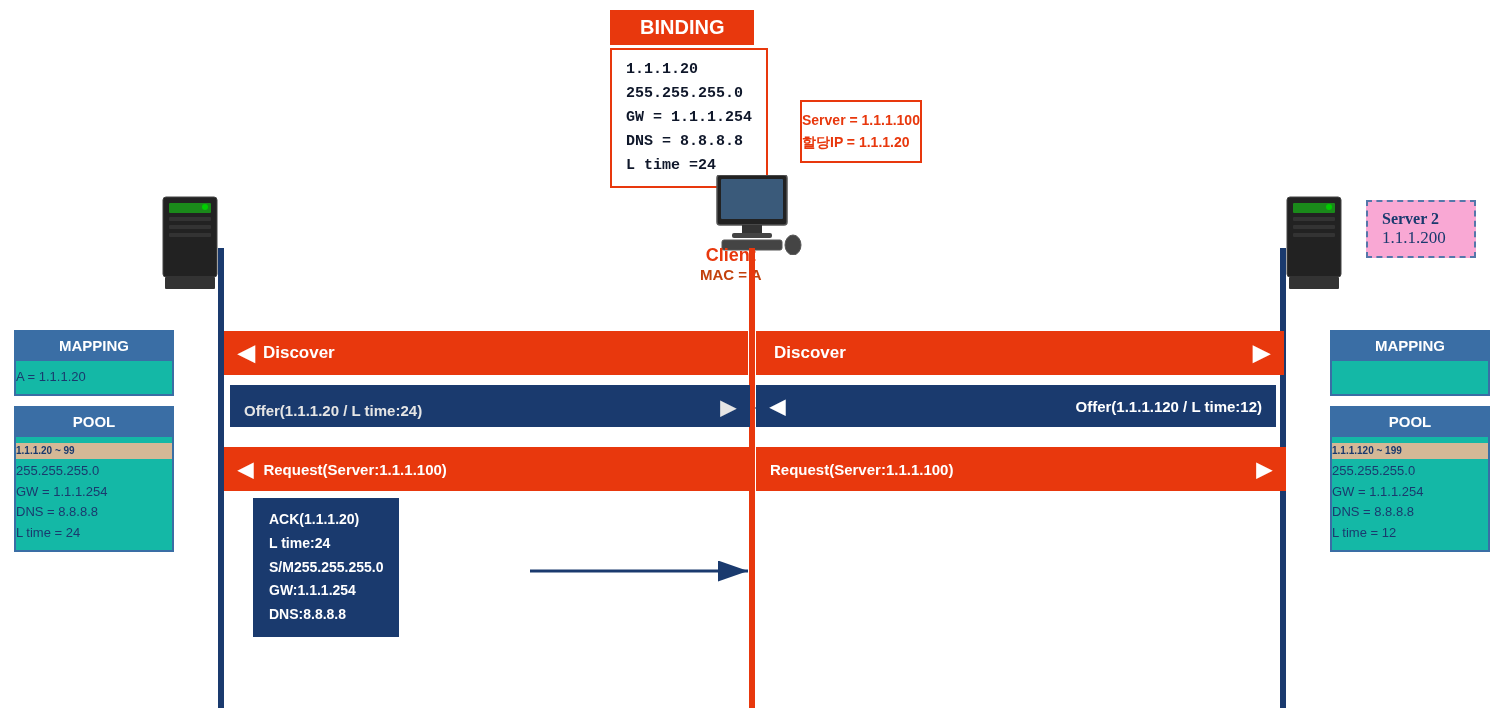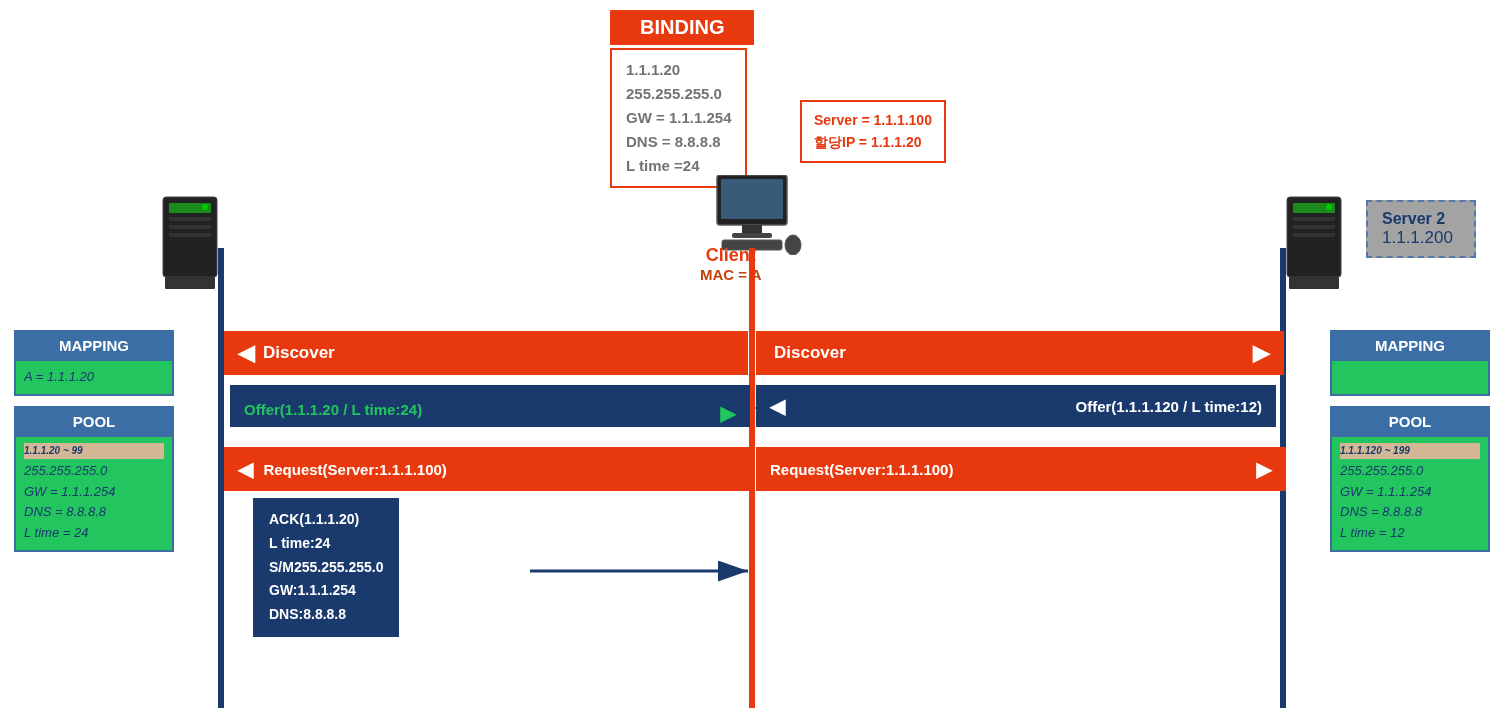--- a/index.html
+++ b/index.html
@@ -28,38 +28,39 @@
       font-size: 20px;
       text-align: center;
       padding: 6px 30px;
       left: 610px;
       top: 10px;
     }
     .binding-body {
       position: absolute;
       border: 2px solid #e8380d;
       background: #fff;
-      color: #737373;
+      color: #0f172a;
       font-size: 15px;
       font-weight: bold;
       left: 610px;
       top: 48px;
       padding: 8px 14px;
       line-height: 1.6;
+      font-family: Liberation Mono, monospace;
     }
     .binding-note {
       position: absolute;
       border: 2px solid #e8380d;
       background: #fff;
       color: #e8380d;
       font-size: 14px;
       font-weight: bold;
       left: 800px;
       top: 100px;
-      padding: 7px 12px;
+      padding: 7px 0;
       line-height: 1.6;
     }
 
     
     .server1-label {
       position: absolute;
       border: 2px dashed #5577aa;
       background: #fff;
       left: 28px;
       top: 200px;
@@ -73,25 +74,26 @@
     }
     .server1-label .ip {
       color: #1a3a6e;
       font-size: 15px;
     }
 
     
     .server2-label {
       position: absolute;
       border: 2px dashed #5577aa;
-      background: #a3a3a3;
+      background: #f9a8d4;
       right: 28px;
       top: 200px;
       padding: 8px 14px;
       min-width: 110px;
+      font-family: Liberation Serif, serif;
     }
     .server2-label .title {
       color: #1a3a6e;
       font-weight: bold;
       font-size: 16px;
     }
     .server2-label .ip {
       color: #1a3a6e;
       font-size: 17px;
     }
@@ -118,26 +120,25 @@
       color: #fff;
       font-weight: bold;
       font-size: 15px;
       text-align: center;
       padding: 5px 16px;
       border: 2px solid #3a6ea5;
     }
     .panel-body {
       border: 2px solid #3a6ea5;
       border-top: none;
-      background: #22c55e;
-      padding: 6px 8px;
+      background: #14b8a6;
+      padding: 6px 0;
       font-size: 13px;
       color: #1a3a6e;
       line-height: 1.6;
-      font-style: italic;
     }
     .pool-highlight {
       background: #d4b896;
       font-weight: bold;
       font-size: 10px;
       color: #1a3a6e;
       margin-bottom: 2px;
     }
 
     
@@ -347,21 +348,21 @@
   </div>
 
   <div style="position:absolute;top:328px;left:756px;right:220px;height:50px;display:flex;align-items:center;">
     <div style="position:relative;background:#e8380d;color:#fff;font-weight:bold;font-size:17px;padding:9px 14px 9px 18px;display:flex;align-items:center;justify-content:space-between;width:100%;">
       <span>Discover</span>
       <span style="font-size:22px;margin-left:8px;">▶</span>
     </div>
   </div>
 
   <div style="position:absolute;top:385px;left:230px;width:520px;height:42px;">
-    <div style="background:#1a3a6e;color:#22c55e;font-weight:bold;font-size:15px;padding:16px 14px;display:flex;align-items:flex-start;justify-content:space-between;height:100%;">
+    <div style="background:#1a3a6e;color:#e5e5e5;font-weight:bold;font-size:15px;padding:8px 14px;display:flex;align-items:flex-end;justify-content:space-between;height:100%;">
       <span>Offer(1.1.1.20 / L time:24)</span>
       <span style="font-size:20px;">▶</span>
     </div>
   </div>
 
   <div style="position:absolute;top:385px;left:756px;width:520px;height:42px;">
     <div style="background:#1a3a6e;color:#fff;font-weight:bold;font-size:15px;padding:8px 14px;display:flex;align-items:center;justify-content:space-between;height:100%;">
       <span style="font-size:20px;">◀</span>
       <span>Offer(1.1.1.120 / L time:12)</span>
     </div>

